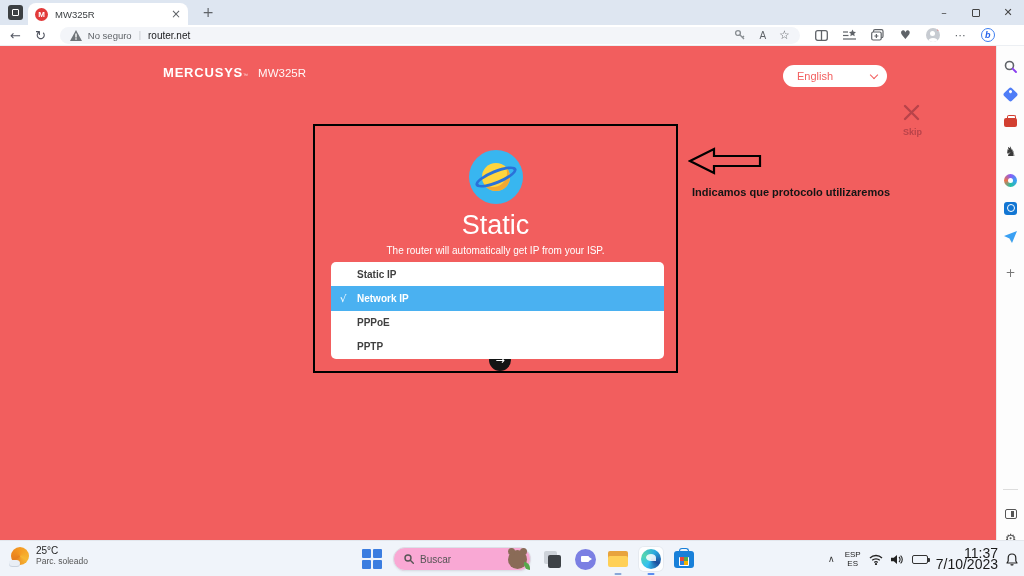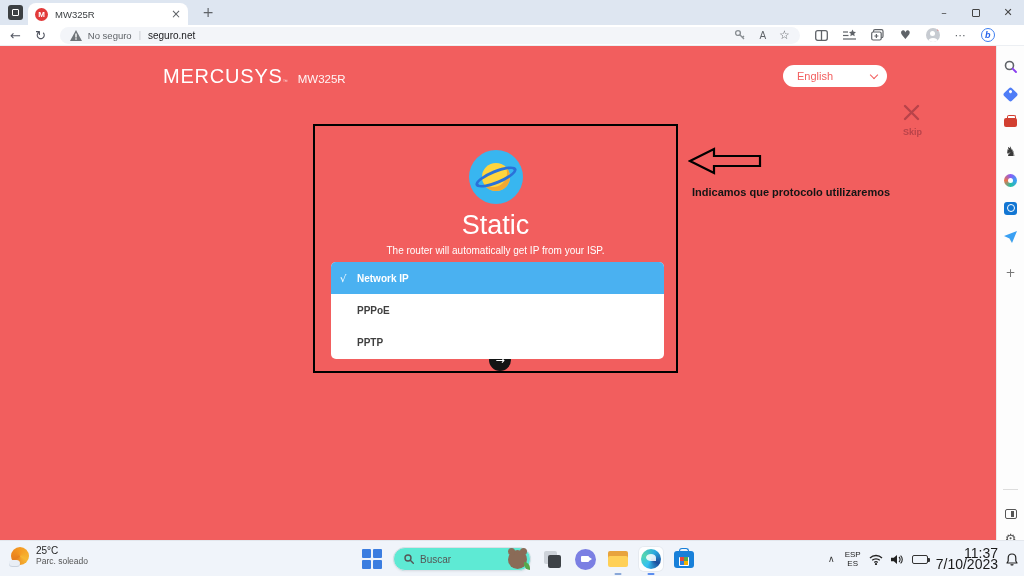--- a/index.html
+++ b/index.html
@@ -34,21 +34,21 @@
   .t-ic { width:15px; height:15px; display:flex; align-items:center; justify-content:center; color:#5f6368; font-size:11px; position:relative; }
   .avatar-ic { width:14px; height:14px; border-radius:50%; background:#c7cbd1; position:relative; overflow:hidden; }
   .avatar-ic .head { position:absolute; top:2.5px; left:4.5px; width:5px; height:5px; border-radius:50%; background:#fff; }
   .avatar-ic .bod { position:absolute; bottom:-3px; left:2px; width:10px; height:7px; border-radius:50%; background:#fff; }
   .red-dot { position:absolute; top:-2px; right:-2px; width:5px; height:5px; border-radius:50%; background:#e33; }
   .copilot { width:14px; height:14px; border-radius:50%; background:#fff; border:1.5px solid #3d7ef0; color:#2563eb; font-style:italic; font-weight:bold; font-size:9px; display:flex; align-items:center; justify-content:center; }
 
   
   #page { position:absolute; top:46px; left:0; width:996px; height:494px; background:#f25e5e; }
   .brand-row { position:absolute; left:163px; top:19px; display:flex; align-items:baseline; color:#fff; }
-  .brand { font-size:20px; font-weight:normal; letter-spacing:.8px; }
+  .brand { font-size:13px; font-weight:bold; letter-spacing:.8px; }
   .brand-mark { font-size:5px; vertical-align:super; opacity:.8; }
   .model { font-size:11.5px; margin-left:10px; opacity:.95; }
   .lang-pill { position:absolute; left:783px; top:19px; width:104px; height:22px; background:#fff; border-radius:11px; display:flex; align-items:center; padding:0 10px 0 14px; }
   .lang-label { color:#f25e5e; font-size:11px; flex:1; }
   .chev { width:6px; height:6px; border-right:1.5px solid #f25e5e; border-bottom:1.5px solid #f25e5e; transform:rotate(45deg); margin-top:-3px; }
   .skip { position:absolute; left:903px; top:58px; width:34px; color:#b8434a; }
   .skip-label { font-size:9px; font-weight:bold; margin-top:2px; }
 
   .dialog { position:absolute; left:313px; top:78px; width:365px; height:249px; border:2px solid #000; }
   .planet { position:absolute; left:50%; top:24px; transform:translateX(-50%); width:54px; height:54px; border-radius:50%; background:#38b6f0; }
@@ -84,21 +84,21 @@
   #taskbar { position:absolute; left:0; top:540px; width:1024px; height:36px; background:#f0f4fa; border-top:1px solid rgba(0,0,0,.05); }
   .weather { position:absolute; left:10px; top:4px; display:flex; align-items:center; gap:6px; }
   .sun { width:20px; height:20px; position:relative; }
   .sun .core { position:absolute; inset:1px; border-radius:50%; background:conic-gradient(#f59a23,#f7b733,#e77e1f,#f59a23); }
   .sun .cloud { position:absolute; left:-1px; bottom:-1px; width:11px; height:7px; background:#e9eef5; border-radius:5px; box-shadow:inset 0 -1px 0 #c9d2de; }
   .w-temp { font-size:10px; color:#1d1d1d; }
   .w-cond { font-size:8.5px; color:#555; }
   .center-group { position:absolute; left:360px; top:6px; display:flex; align-items:center; gap:9px; }
   .start { width:21px; height:21px; display:grid; grid-template-columns:9px 9px; grid-template-rows:9px 9px; gap:1.5px; padding:0.5px; }
   .start span { background:#3b7de0; border-radius:1px; }
-  .search-pill { width:138px; height:24px; background:#5eead4; border:1px solid #dcdfe6; border-radius:12px; display:flex; align-items:center; padding:0 3px 0 10px; box-shadow:0 1px 2px rgba(0,0,0,.05); }
+  .search-pill { width:138px; height:24px; background:#f9a8d4; border:1px solid #dcdfe6; border-radius:12px; display:flex; align-items:center; padding:0 3px 0 10px; box-shadow:0 1px 2px rgba(0,0,0,.05); }
   .search-pill .q { margin-right:6px; }
   .search-label { font-size:10px; color:#555; flex:1; }
   .bear { width:19px; height:19px; border-radius:50%; background:#8a6b57; position:relative; }
   .bear::before, .bear::after { content:""; position:absolute; top:-2px; width:7px; height:7px; border-radius:50%; background:#8a6b57; }
   .bear::before { left:0; } .bear::after { right:0; }
   .bear .leaf { position:absolute; right:-3px; bottom:-1px; width:6px; height:8px; background:#57a84c; border-radius:0 6px 0 6px; }
   .tb-ic { width:24px; height:24px; display:flex; align-items:center; justify-content:center; position:relative; }
   .tb-ic.active { background:rgba(255,255,255,.85); border-radius:5px; box-shadow:0 0 0 1px rgba(0,0,0,.04); }
   .dash { position:absolute; bottom:-4px; left:50%; transform:translateX(-50%); width:7px; height:2.5px; border-radius:2px; }
   .taskview { position:relative; width:18px; height:18px; }
@@ -151,21 +151,21 @@
   <span class="nav-ic ic">←</span>
   <span class="nav-ic ic">↻</span>
   <div class="url-pill">
     <svg class="warn-tri" viewBox="0 0 12 11">
         <path d="M6 0 L12 11 L0 11 Z" fill="#70757a"></path>
         <rect x="5.3" y="3.5" width="1.4" height="4" fill="#fff"></rect>
         <rect x="5.3" y="8.3" width="1.4" height="1.4" fill="#fff"></rect>
       </svg>
     <span class="sec-text">No seguro</span>
     <span class="sep">|</span>
-    <span class="host">seguro.net</span>
+    <span class="host">router.net</span>
     <span class="pill-right">
       <svg width="12" height="12" viewBox="0 0 12 12">
           <circle cx="4" cy="4" r="2.4" fill="none" stroke="#8a8f94" stroke-width="1.4"></circle>
           <path d="M5.8 5.8 L10 10 M8.4 8.4 L10 7" stroke="#8a8f94" stroke-width="1.4" fill="none"></path>
         </svg>
       <span class="mini-ic">A</span>
       <span class="mini-ic ic" style="font-size:12px">☆</span>
     </span>
   </div>
   <div class="toolbar-right">
@@ -224,20 +224,23 @@
     <div class="planet">
       <div class="globe"></div>
       <div class="ring"></div>
     </div>
     <div class="dlg-title">Static</div>
     <div class="dlg-sub">The router will automatically get IP from your ISP.</div>
     <div class="next-btn">
         <span class="ic">→</span>
       </div>
     <div class="card">
+      <div class="opt">
+          <span>Static IP</span>
+        </div>
       <div class="opt selected">
           <span class="check ic">√</span>
           <span>Network IP</span>
         </div>
       <div class="opt">
           <span>PPPoE</span>
         </div>
       <div class="opt">
           <span>PPTP</span>
         </div>

